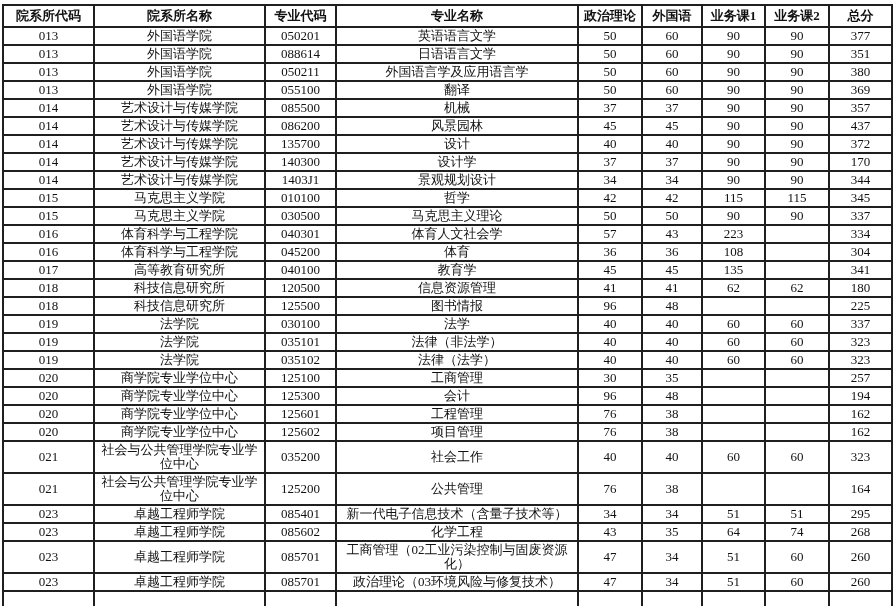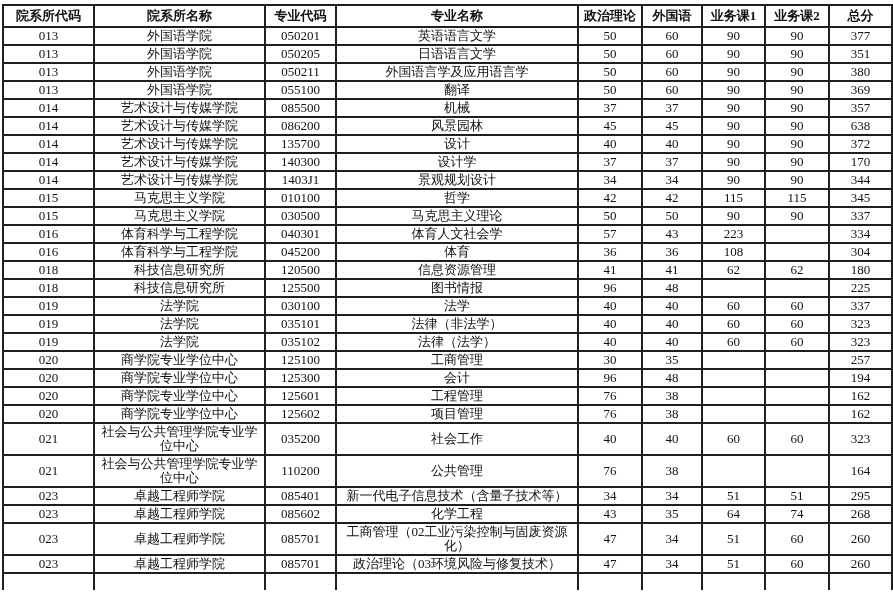--- a/index.html
+++ b/index.html
@@ -86,21 +86,21 @@
           <td>英语语言文学</td>
           <td>50</td>
           <td>60</td>
           <td>90</td>
           <td>90</td>
           <td>377</td>
         </tr>
         <tr>
           <td>013</td>
           <td>外国语学院</td>
-          <td>050205</td>
+          <td>088614</td>
           <td>日语语言文学</td>
           <td>50</td>
           <td>60</td>
           <td>90</td>
           <td>90</td>
           <td>351</td>
         </tr>
         <tr>
           <td>013</td>
           <td>外国语学院</td>
@@ -136,21 +136,21 @@
         </tr>
         <tr>
           <td>014</td>
           <td>艺术设计与传媒学院</td>
           <td>086200</td>
           <td>风景园林</td>
           <td>45</td>
           <td>45</td>
           <td>90</td>
           <td>90</td>
-          <td>638</td>
+          <td>437</td>
         </tr>
         <tr>
           <td>014</td>
           <td>艺术设计与传媒学院</td>
           <td>135700</td>
           <td>设计</td>
           <td>40</td>
           <td>40</td>
           <td>90</td>
           <td>90</td>
@@ -216,20 +216,31 @@
           <td>体育科学与工程学院</td>
           <td>045200</td>
           <td>体育</td>
           <td>36</td>
           <td>36</td>
           <td>108</td>
           <td></td>
           <td>304</td>
         </tr>
         <tr>
+          <td>017</td>
+          <td>高等教育研究所</td>
+          <td>040100</td>
+          <td>教育学</td>
+          <td>45</td>
+          <td>45</td>
+          <td>135</td>
+          <td></td>
+          <td>341</td>
+        </tr>
+        <tr>
           <td>018</td>
           <td>科技信息研究所</td>
           <td>120500</td>
           <td>信息资源管理</td>
           <td>41</td>
           <td>41</td>
           <td>62</td>
           <td>62</td>
           <td>180</td>
         </tr>
@@ -328,21 +339,21 @@
           <td>社会工作</td>
           <td>40</td>
           <td>40</td>
           <td>60</td>
           <td>60</td>
           <td>323</td>
         </tr>
         <tr>
           <td>021</td>
           <td>社会与公共管理学院专业学位中心</td>
-          <td>110200</td>
+          <td>125200</td>
           <td>公共管理</td>
           <td>76</td>
           <td>38</td>
           <td></td>
           <td></td>
           <td>164</td>
         </tr>
         <tr>
           <td>023</td>
           <td>卓越工程师学院</td>

